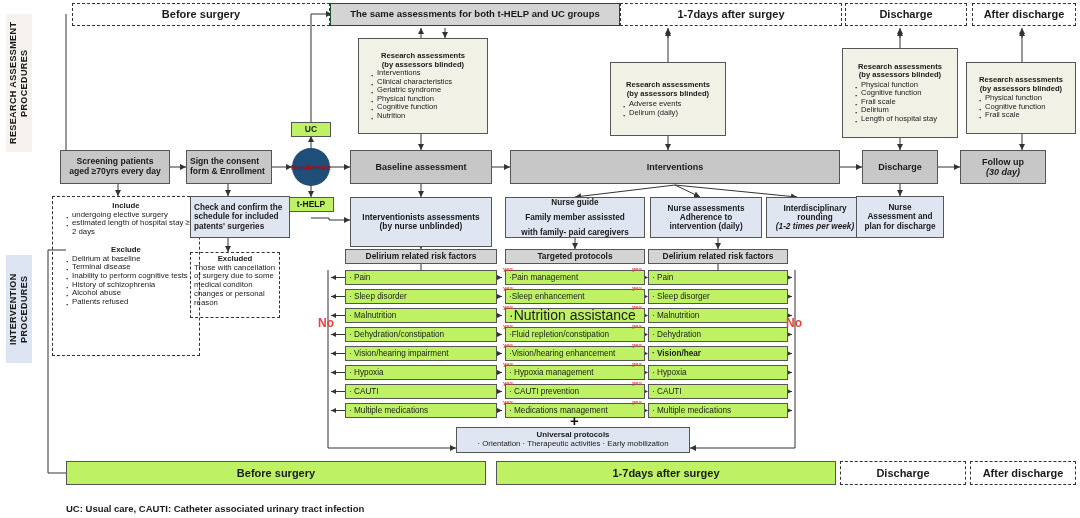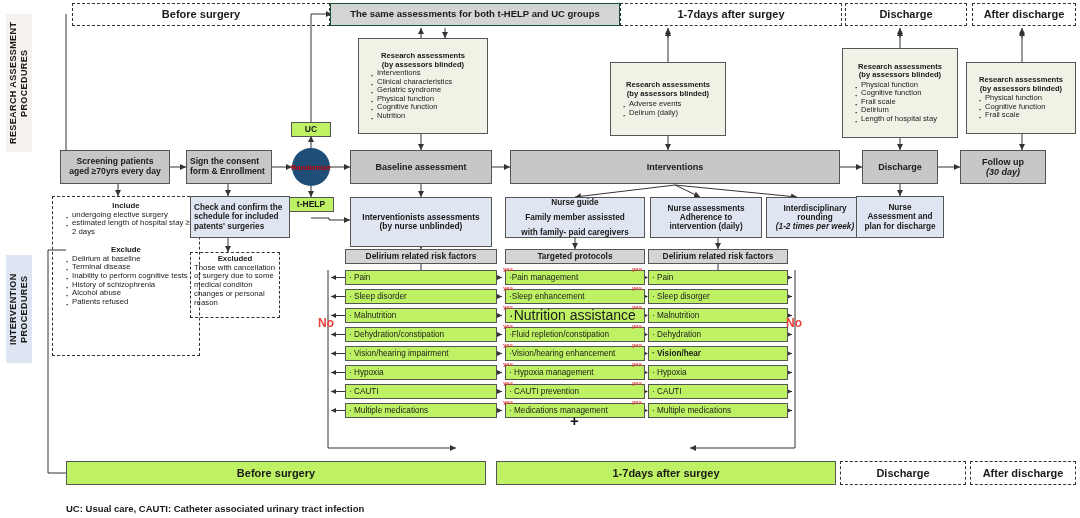--- a/index.html
+++ b/index.html
@@ -393,20 +393,24 @@
       </div>
       <div class="yes" style="left: 503px; top: 399px;">yes</div>
       <div class="yes" style="left: 632px; top: 399px;">yes</div>
     </div>
 
   <div class="nolbl" style="left:318px;top:316px;">No</div>
   <div class="nolbl" style="left:786px;top:316px;">No</div>
 
   <div class="plus" style="left:570px;top:412px;">+</div>
 
+  <div class="bx f-blue ctr" style="left:456px;top:427px;width:234px;height:26px;font-size:7.8px;">
+    <div class="b">Universal protocols</div>
+    <div>· Orientation  · Therapeutic activities  · Early mobilization</div>
+  </div>
 
   <div class="bx f-white ctr b" style="left:66px;top:461px;width:420px;height:24px;font-size:11px;">Before     surgery</div>
   <div class="bx f-white ctr b" style="left:496px;top:461px;width:340px;height:24px;font-size:11px;">1-7days after surgey</div>
   <div class="bx dashed ctr b" style="left:840px;top:461px;width:126px;height:24px;font-size:11px;">Discharge</div>
   <div class="bx dashed ctr b" style="left:970px;top:461px;width:106px;height:24px;font-size:11px;">After discharge</div>
 
   <div class="foot" style="left:66px;top:503px;">UC: Usual care,  CAUTI: Catheter associated urinary tract infection</div>
 
 </div>
 

